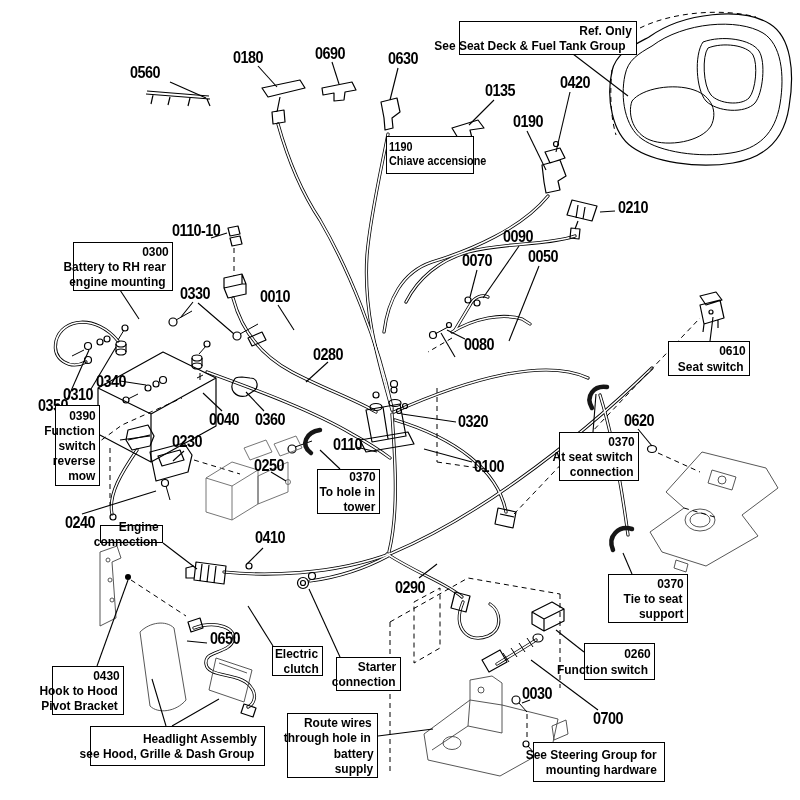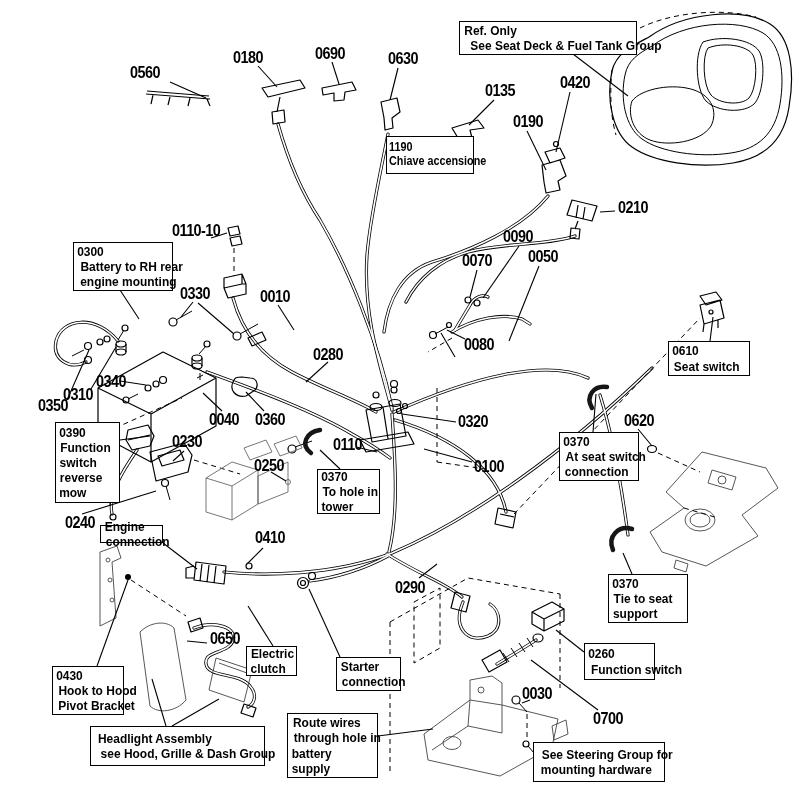--- a/index.html
+++ b/index.html
@@ -4,21 +4,21 @@
 <style>
   html,body{margin:0;padding:0;background:#fff;}
   .stage{position:relative;width:800px;height:800px;background:#fff;overflow:hidden;
          font-family:"Liberation Sans",sans-serif;}
   .art{position:absolute;left:0;top:0;}
   
   .plbl{position:absolute;font-weight:700;font-size:16px;letter-spacing:-0.6px;color:#000;
         white-space:nowrap;transform:scaleX(.9);transform-origin:0 0;}
   
   .note{position:absolute;border:1.6px solid #000;background:#fff;box-sizing:border-box;
-        display:flex;flex-direction:column;justify-content:center;align-items:flex-start;
+        display:flex;flex-direction:column;justify-content:center;align-items:flex-end;
         text-align:center;font-weight:700;font-size:13px;line-height:1.16;color:#000;
         padding:2px 2px;}
   .note .ln{white-space:nowrap;transform:scaleX(.92);}
   .note.leftalign{align-items:flex-start;text-align:center;font-size:12px;}
   .note.leftalign .ln{transform:scaleX(.9);transform-origin:0 50%;}
   
   .wo{stroke:#000;stroke-width:3.2;fill:none;stroke-linecap:round;}
   .wi{stroke:#fff;stroke-width:1.6;fill:none;stroke-linecap:round;}
   .pt{stroke:#000;stroke-width:1.2;fill:none;stroke-linejoin:round;}
   .th{stroke:#000;stroke-width:1;fill:none;}
@@ -378,21 +378,21 @@
   <div class="ln">Battery to RH rear</div>
   <div class="ln">engine mounting</div>
 </div>
 
 
 <div class="note" style="left:668px;top:341px;width:82px;height:35px">
   <div class="ln">0610</div>
   <div class="ln">Seat switch</div>
 </div>
 
-<div class="note" style="left:55px;top:422px;width:65px;height:81px">
+<div class="note" style="left:55px;top:405px;width:45px;height:81px">
   <div class="ln">0390</div>
   <div class="ln">Function</div>
   <div class="ln">switch</div>
   <div class="ln">reverse</div>
   <div class="ln">mow</div>
 </div>
 
 <div class="note" style="left:317px;top:469px;width:63px;height:45px">
   <div class="ln">0370</div>
   <div class="ln">To hole in</div>
@@ -415,21 +415,21 @@
   <div class="ln">Tie to seat</div>
   <div class="ln">support</div>
 </div>
 
 <div class="note" style="left:52px;top:666px;width:72px;height:49px">
   <div class="ln">0430</div>
   <div class="ln">Hook to Hood</div>
   <div class="ln">Pivot Bracket</div>
 </div>
 
-<div class="note" style="left:246px;top:646px;width:51px;height:30px">
+<div class="note" style="left:272px;top:646px;width:51px;height:30px">
   <div class="ln">Electric</div>
   <div class="ln">clutch</div>
 </div>
 
 <div class="note" style="left:336px;top:657px;width:65px;height:34px">
   <div class="ln">Starter</div>
   <div class="ln">connection</div>
 </div>
 
 <div class="note" style="left:90px;top:726px;width:175px;height:40px">

